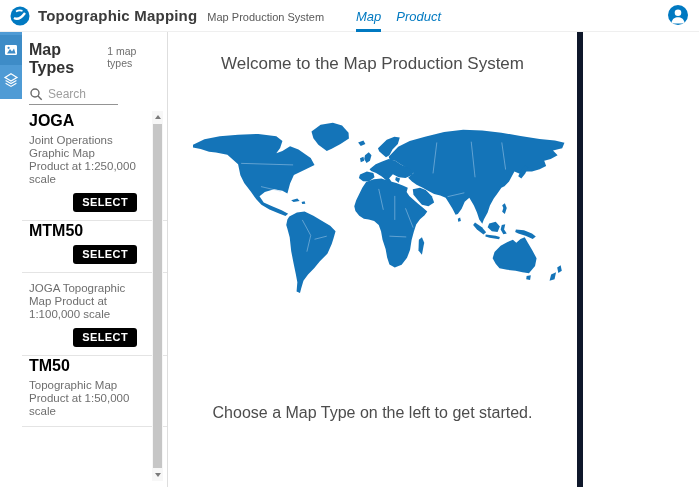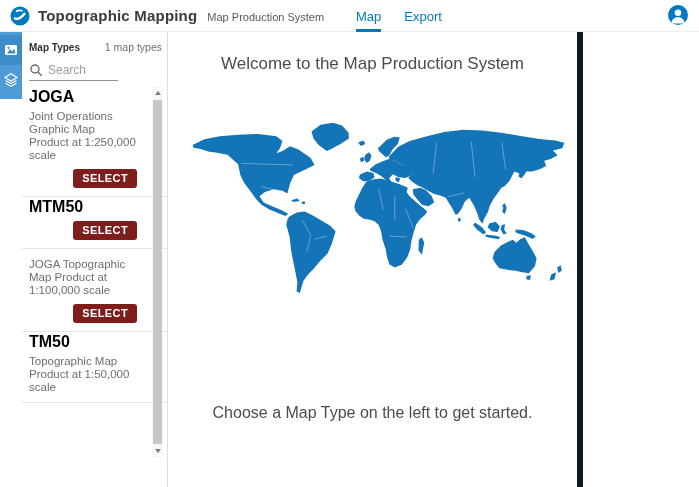--- a/index.html
+++ b/index.html
@@ -7,59 +7,59 @@
               font-family:"Liberation Sans", sans-serif; }
 
   
   .header { height:32px; display:flex; align-items:center; position:relative;
             background:#fff; border-bottom:1px solid #efefef; }
   .logo { margin-left:10px; flex:0 0 auto; display:flex; }
   .app-title { font-size:15px; font-weight:bold; color:#3b3b3b; margin-left:8px;
                letter-spacing:.2px; white-space:nowrap; }
   .app-subtitle { font-size:11px; color:#595959; margin-left:10px; padding-top:2px;
                   white-space:nowrap; }
-  .nav { position:absolute; left:356px; top:0; height:32px; display:flex; gap:23px; }
+  .nav { position:absolute; left:356px; top:0; height:32px; display:flex; gap:15px;font-style:italic; }
   .nav-item { font-size:13px; color:#0079c1; height:32px; display:flex; align-items:center;
               border-bottom:3px solid transparent; padding-top:3px; cursor:pointer; }
   .nav-item.active { border-bottom-color:#0079c1; }
   .account { position:absolute; right:11px; top:5px; cursor:pointer; display:flex; }
 
   
   .content { display:flex; height:455px; }
 
   
   .widget-strip { width:22px; flex:0 0 auto; }
   .strip-blue { background:#4f9bd5; padding:3px 0 4px 0; }
   .strip-tile { width:22px; height:30px; display:flex; align-items:center; justify-content:center; cursor:pointer; }
   .strip-tile.active { background:#3e8cc7; }
 
   
   .sidebar { width:146px; flex:0 0 auto; border-right:1px solid #dedede;
              display:flex; flex-direction:column; background:#fff; }
   .panel-header { display:flex; justify-content:space-between; align-items:baseline;
                   padding:9px 5px 2px 7px; }
-  .panel-title { font-size:10px; font-weight:bold; color:#323232; }
+  .panel-title { font-size:16px; font-weight:bold; color:#323232; }
   .panel-count { font-size:10.5px; color:#6e6e6e; }
   .search-row { display:flex; align-items:flex-end; padding:8px 4px 0 7px;gap:37px; }
   .search-box { display:flex; align-items:center; border-bottom:1px solid #949494;
                 padding-bottom:3px; width:92px; }
   .search-input { border:none; outline:none; width:70px; font-size:12px; color:#333;
                   margin-left:5px; background:transparent; }
   .search-input::placeholder { color:#9e9e9e; }
   .sort { margin-left:15px; display:flex; align-items:center; cursor:pointer; padding-bottom:2px; }
   .sort-letters { display:flex; flex-direction:column; line-height:7px; }
   .sort-letters span { font-size:8px; font-weight:bold; color:#0079c1; }
   .sort-arrow { font-size:11px; color:#0079c1; margin-left:1px; line-height:11px; }
 
   .list { position:relative; margin-top:6px; height:370px; overflow:hidden; }
   .item { padding:3px 27px 8px 7px; border-bottom:1px solid #e4e4e4; }
   .item-name { font-size:16px; font-weight:bold; color:#000000; line-height:14px; }
   .item-desc { font-size:11.5px; color:#6e6e6e; line-height:13px; margin-top:6px; }
   .item-btn-row { display:flex; justify-content:flex-end; margin-top:7px; }
-  .select-btn { background:#7f1d1d; color:#fff; font-size:11px; font-weight:bold;
+  .select-btn { background:#000000; color:#fff; font-size:11px; font-weight:bold;
                 border:none; border-radius:3px; padding:3px 9px 4px 9px;
                 letter-spacing:.4px; cursor:pointer; line-height:12px; }
 
   
   .scrollbar { position:absolute; top:0; right:4px; width:11px; height:370px;
                background:#f7f7f7; display:flex; flex-direction:column; align-items:center; }
   .scroll-btn { height:12px; width:11px; display:flex; align-items:center; justify-content:center; cursor:pointer; }
   .tri-up { width:0; height:0; border-left:3px solid transparent; border-right:3px solid transparent;
             border-bottom:4px solid #7b7b7b; }
   .tri-down { width:0; height:0; border-left:3px solid transparent; border-right:3px solid transparent;
@@ -84,21 +84,21 @@
       <circle cx="10" cy="10" r="9.5" fill="#0079c1"></circle>
       <path d="M4,12 Q9,15 15,7" stroke="#fff" stroke-width="2.4" fill="none"></path>
       <path d="M6,5.5 Q9,3.8 12.5,4.8" stroke="#fff" stroke-width="1.8" fill="none"></path>
     </svg>
   </span>
   <span class="app-title">Topographic Mapping</span>
   <span class="app-subtitle">Map Production System</span>
 
   <div class="nav">
     <span class="nav-item active">Map</span>
-    <span class="nav-item">Export</span>
+    <span class="nav-item">Product</span>
   </div>
 
   <span class="account">
     <svg width="20" height="20" viewBox="0 0 20 20">
       <defs>
           <clipPath id="accclip">
             <circle cx="10" cy="10" r="10"></circle>
           </clipPath>
         </defs>
       <circle cx="10" cy="10" r="10" fill="#0079c1"></circle>

